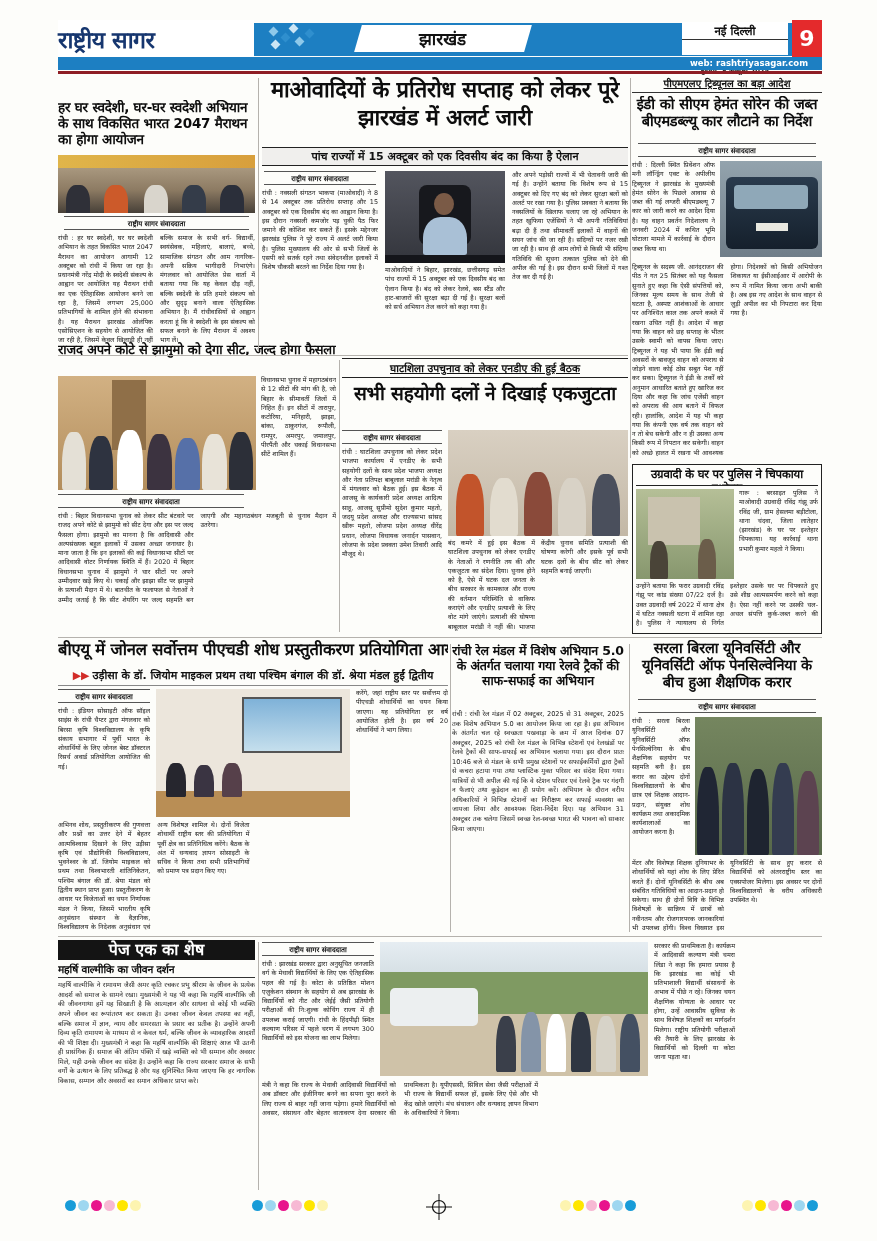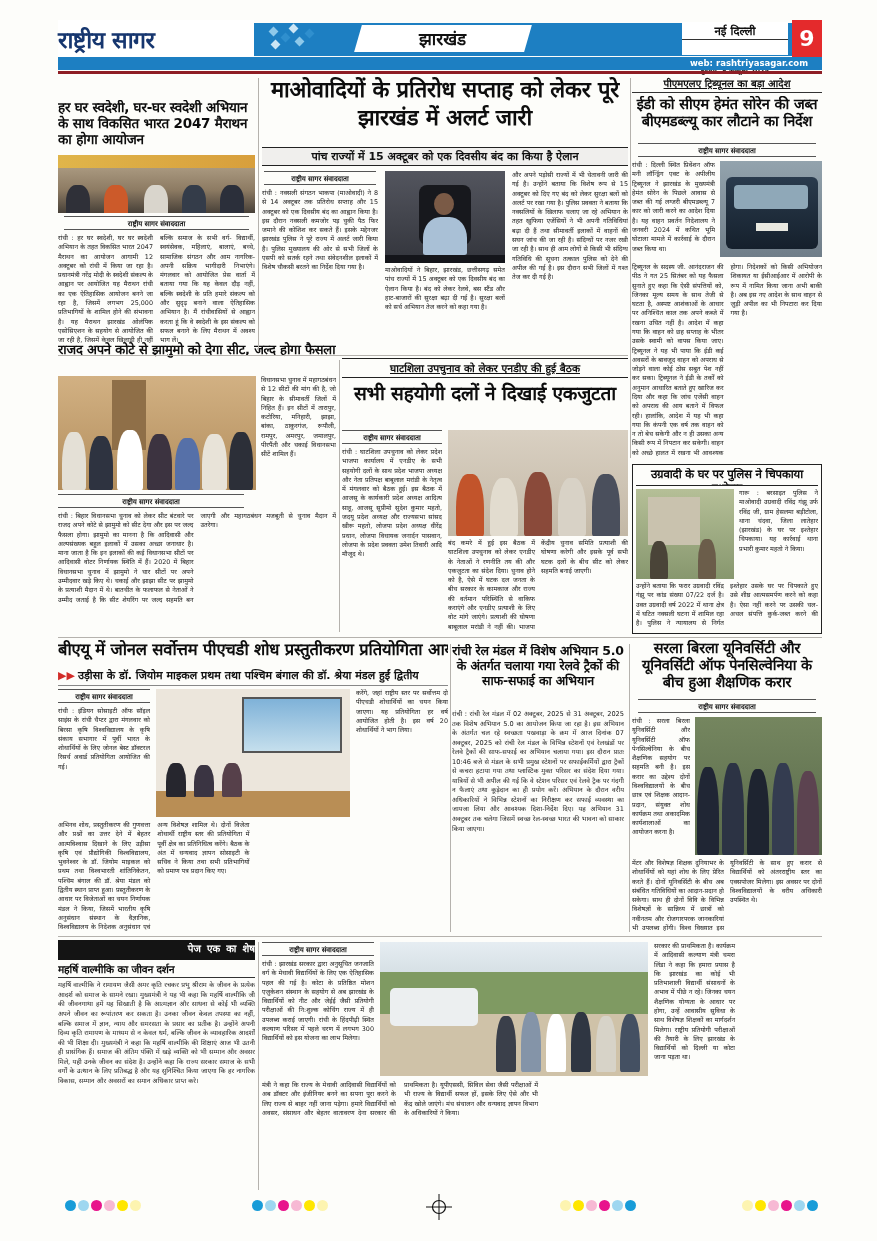--- a/index.html
+++ b/index.html
@@ -152,21 +152,21 @@
         <div class="fig" style="left:14px;bottom:0;width:18px;height:38px;background:#4a4438;"></div>
         <div class="fig" style="left:62px;bottom:0;width:18px;height:40px;background:#6b5d4a;"></div>
       </div>
       <div class="bt" style="flex:1;height:90px;">गारू : बरसाइत पुलिस ने माओवादी उग्रवादी रविंद्र गंझू उर्फ रविंद्र जी, ग्राम हेसलमा बड़ीटोला, थाना चंदवा, जिला लातेहार (झारखंड) के घर पर इश्तेहार चिपकाया। यह कार्रवाई थाना प्रभारी कुमार महतो ने किया।</div>
     </div>
     <div class="bt" style="height:52px;column-count:2;column-gap:6px;margin-top:3px;">उन्होंने बताया कि फरार उग्रवादी रविंद्र गंझू पर कांड संख्या 07/22 दर्ज है। उक्त उग्रवादी वर्ष 2022 में थाना क्षेत्र में घटित नक्सली घटना में शामिल रहा है। पुलिस ने न्यायालय से निर्गत इश्तेहार उसके घर पर चिपकाते हुए उसे शीघ्र आत्मसमर्पण करने को कहा है। ऐसा नहीं करने पर उसकी चल-अचल संपत्ति कुर्क-जब्त करने की कार्रवाई की जाएगी। इलाके में पुलिस की गश्त भी बढ़ा दी गई है।</div>
   </div>
 
   <div class="art" style="left:58px;top:640px;width:390px;height:294px;">
     <div class="hl" style="font-size:16.5px;text-align:center;height:24px;white-space:nowrap;">बीएयू में जोनल सर्वोत्तम पीएचडी शोध प्रस्तुतीकरण प्रतियोगिता आयोजित</div>
-    <div style="font-size:11px;font-weight:700;color:#111;text-align:left;height:18px;margin:3px 0;border-bottom:1px solid #888;">
+    <div style="font-size:11px;font-weight:700;color:#111;text-align:center;height:18px;margin:3px 0;border-bottom:1px solid #888;">
       <span style="color:#d22c28;margin-right:3px;">▶▶</span><span>उड़ीसा के डॉ. जियोम माइकल प्रथम तथा पश्चिम बंगाल की डॉ. श्रेया मंडल हुईं द्वितीय</span>
     </div>
     <div class="row" style="gap:6px;height:128px;">
       <div style="width:92px;display:flex;flex-direction:column;">
         <div class="byline" style="margin:0 0 4px;">राष्ट्रीय सागर संवाददाता</div>
         <div class="bt" style="flex:1;">रांची : इंडियन सोसाइटी ऑफ सॉइल साइंस के रांची चैप्टर द्वारा मंगलवार को बिरसा कृषि विश्वविद्यालय के कृषि संकाय सभागार में पूर्वी भारत के शोधार्थियों के लिए जोनल बेस्ट डॉक्टरल रिसर्च अवार्ड प्रतियोगिता आयोजित की गई।</div>
       </div>
       <div class="photo" style="flex:1;height:128px;background:#ece6dc;">
         <div class="abs" style="right:8px;top:8px;width:96px;height:52px;background:linear-gradient(#7fb2d8,#c5dfed);border:2px solid #555;"></div>
         <div class="abs" style="left:0;bottom:0;width:100%;height:26px;background:#b98e55;"></div>
@@ -194,21 +194,21 @@
         <div class="fig" style="left:27px;bottom:0;width:22px;height:92px;background:#2c3344;"></div>
         <div class="fig" style="left:52px;bottom:0;width:22px;height:86px;background:#1e2430;"></div>
         <div class="fig" style="left:77px;bottom:0;width:22px;height:92px;background:#343c50;"></div>
         <div class="fig" style="left:102px;bottom:0;width:22px;height:84px;background:#5c4350;"></div>
       </div>
     </div>
     <div class="bt" style="height:76px;column-count:2;column-gap:6px;margin-top:4px;">मेंटर और विशेषज्ञ शिक्षक दुनियाभर के शोधार्थियों को यहां शोध के लिए प्रेरित करते हैं। दोनों यूनिवर्सिटी के बीच अब संबंधित गतिविधियों का आदान-प्रदान हो सकेगा। साथ ही दोनों विवि के विभिन्न विशेषज्ञों के सान्निध्य में छात्रों को नवीनतम और रोजगारपरक जानकारियां भी उपलब्ध होंगी। विश्व विख्यात इस यूनिवर्सिटी के साथ हुए करार से विद्यार्थियों को अंतरराष्ट्रीय स्तर का एक्सपोजर मिलेगा। इस अवसर पर दोनों विश्वविद्यालयों के वरीय अधिकारी उपस्थित थे।</div>
   </div>
 
   <div class="art" style="left:58px;top:940px;width:197px;height:252px;">
-    <div style="background:#141414;color:#fff;font-size:10px;font-weight:800;text-align:right;height:20px;line-height:20px;font-family:Liberation Mono, monospace;">पेज एक का शेष</div>
+    <div style="background:#141414;color:#fff;font-size:16px;font-weight:800;text-align:center;height:20px;line-height:20px;">पेज एक का शेष</div>
     <div class="hl" style="font-size:10.5px;border-bottom:1px solid #333;padding:3px 0 2px;">महर्षि वाल्मीकि का जीवन दर्शन</div>
     <div class="bt" style="height:208px;margin-top:3px;font-size:6.6px;">महर्षि वाल्मीकि ने रामायण जैसी अमर कृति रचकर प्रभु श्रीराम के जीवन के प्रत्येक आदर्श को समाज के सामने रखा। मुख्यमंत्री ने यह भी कहा कि महर्षि वाल्मीकि जी की जीवनगाथा हमें यह सिखाती है कि आत्मज्ञान और साधना से कोई भी व्यक्ति अपने जीवन का रूपांतरण कर सकता है। उनका जीवन केवल तपस्या का नहीं, बल्कि समाज में ज्ञान, न्याय और समरसता के प्रसार का प्रतीक है। उन्होंने अपनी दिव्य कृति रामायण के माध्यम से न केवल धर्म, बल्कि जीवन के व्यावहारिक आदर्शों की भी शिक्षा दी। मुख्यमंत्री ने कहा कि महर्षि वाल्मीकि की शिक्षाएं आज भी उतनी ही प्रासंगिक हैं। समाज की अंतिम पंक्ति में खड़े व्यक्ति को भी सम्मान और अवसर मिले, यही उनके जीवन का संदेश है। उन्होंने कहा कि राज्य सरकार समाज के सभी वर्गों के उत्थान के लिए प्रतिबद्ध है और यह सुनिश्चित किया जाएगा कि हर नागरिक विकास, सम्मान और अवसरों का समान अधिकार प्राप्त करे।</div>
   </div>
 
   <div class="art" style="left:262px;top:938px;width:560px;height:254px;">
     <div class="row" style="gap:6px;height:134px;margin-top:4px;">
       <div style="width:112px;display:flex;flex-direction:column;">
         <div class="byline" style="margin:0 0 4px;">राष्ट्रीय सागर संवाददाता</div>
         <div class="bt" style="flex:1;">रांची : झारखंड सरकार द्वारा अनुसूचित जनजाति वर्ग के मेधावी विद्यार्थियों के लिए एक ऐतिहासिक पहल की गई है। कोटा के प्रतिष्ठित मोशन एजुकेशन संस्थान के सहयोग से अब झारखंड के विद्यार्थियों को नीट और जेईई जैसी प्रतियोगी परीक्षाओं की नि:शुल्क कोचिंग राज्य में ही उपलब्ध कराई जाएगी। रांची के हिंदपीढ़ी स्थित कल्याण परिसर में पहले चरण में लगभग 300 विद्यार्थियों को इस योजना का लाभ मिलेगा।</div>
       </div>

